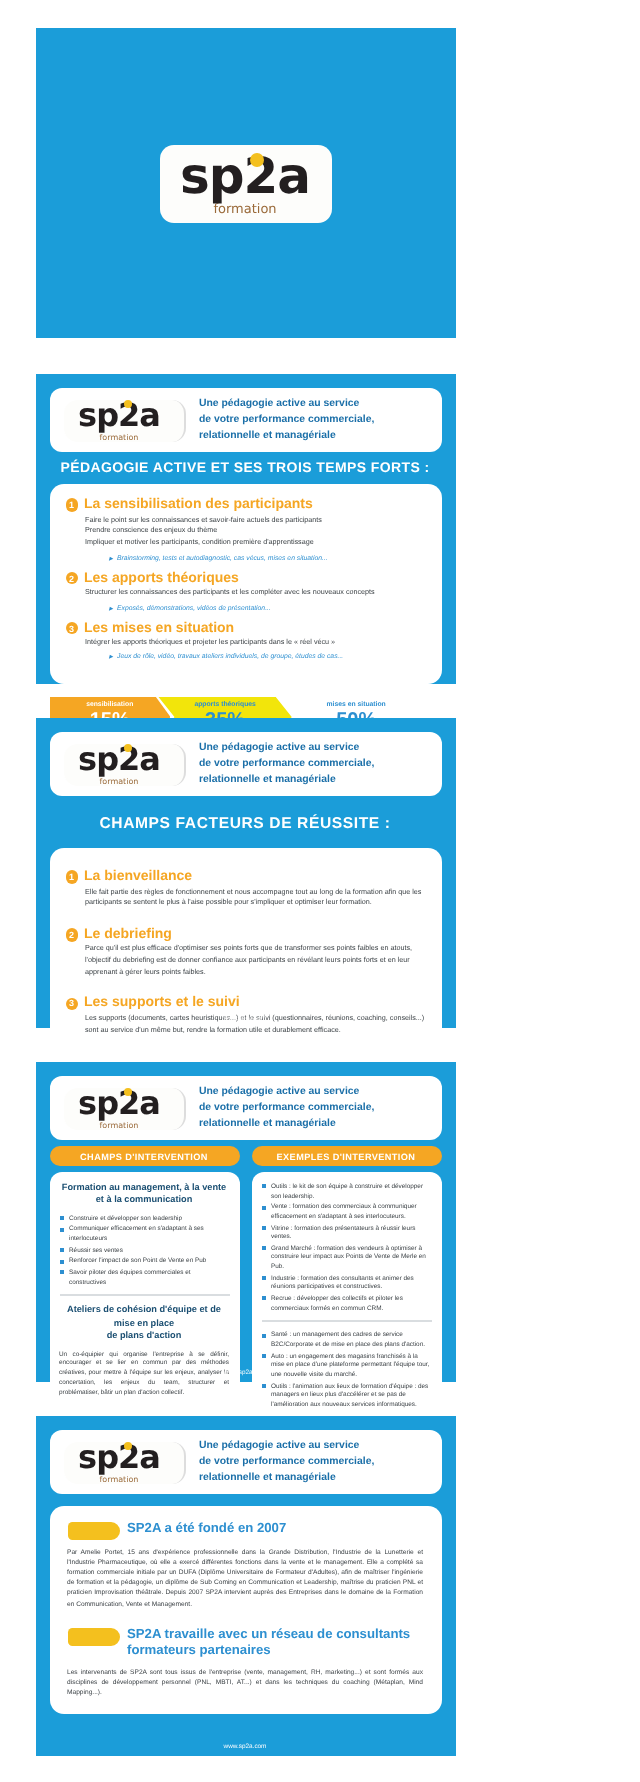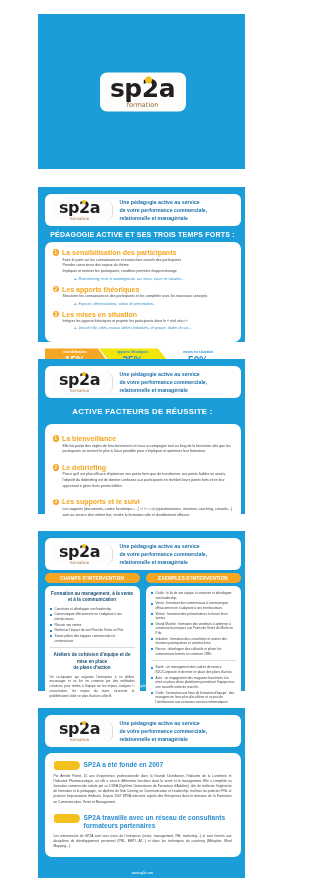--- a/index.html
+++ b/index.html
@@ -13,21 +13,20 @@
     font-family: "Liberation Sans", sans-serif;
     overflow: hidden;
   }
   .deck {
     width: 245px;
     height: 891px;
     display: flex;
     flex-direction: column;
     align-items: center;
     background: #ffffff;
-    padding-left: 20px;
   }
   .slide {
     width: 210px;
     background: #1B9DD9;
     box-sizing: border-box;
     position: relative;
     flex: none;
   }
   .slide-1 { height: 155px; margin-top: 14px; }
   .slide-2 { height: 155px; margin-top: 18px; padding: 7px 7px 0 7px; }
@@ -415,21 +414,21 @@
         </div>
         <div class="logo-sub">formation</div>
       </div>
       <div class="tagline">
         <div>Une pédagogie active au service</div>
         <div>de votre performance commerciale,</div>
         <div>relationnelle et managériale</div>
       </div>
     </div>
 
-    <div class="band-title-lg">ACTIVE FACTEURS DE RÉUSSITE :</div>
+    <div class="band-title-lg">CHAMPS FACTEURS DE RÉUSSITE :</div>
 
     <div class="panel" style="padding:11px 8px;">
       <div class="item" style="margin-bottom:9px;">
         <div class="item-head">
           <span class="num-badge">1</span>
           <span class="item-title">La bienveillance</span>
         </div>
         <div class="item-body">
           <div>Elle fait partie des règles de fonctionnement et nous accompagne tout au long de la formation afin que les</div>
           <div>participants se sentent le plus à l'aise possible pour s'impliquer et optimiser leur formation.</div>

